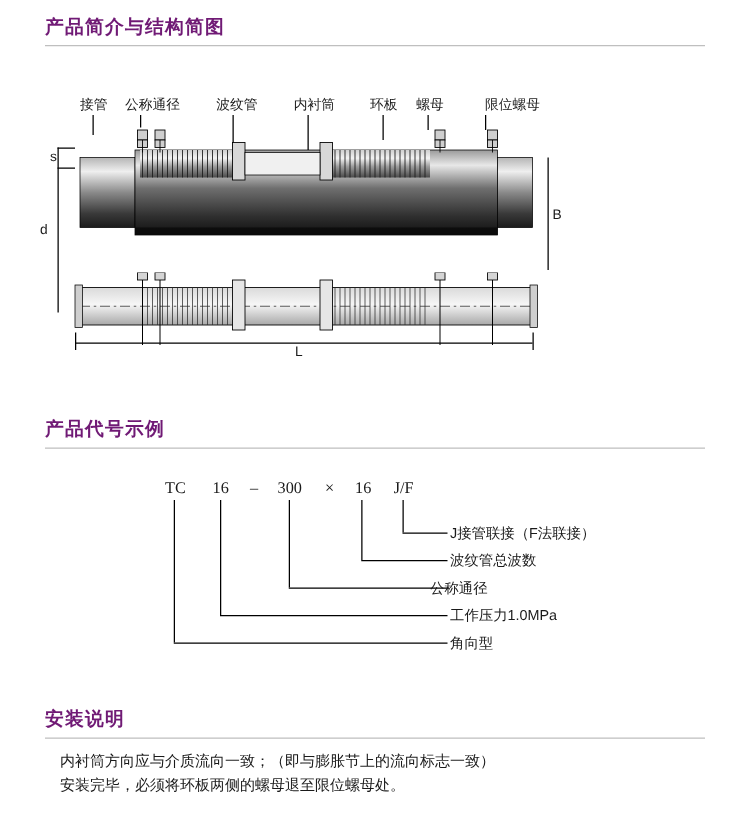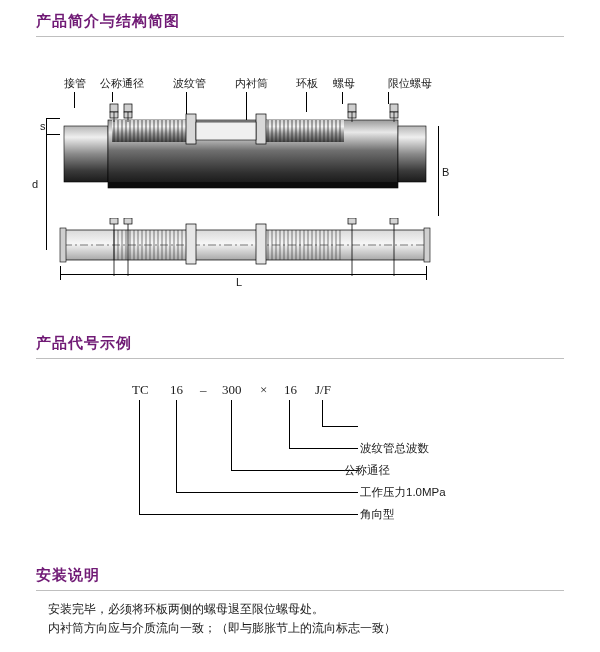--- a/index.html
+++ b/index.html
@@ -287,20 +287,21 @@
   <div class="code-token" style="left:92px;top:12px;">TC</div>
   <div class="code-token" style="left:130px;top:12px;">16</div>
   <div class="code-token" style="left:160px;top:12px;">–</div>
   <div class="code-token" style="left:182px;top:12px;">300</div>
   <div class="code-token" style="left:220px;top:12px;">×</div>
   <div class="code-token" style="left:244px;top:12px;">16</div>
   <div class="code-token" style="left:275px;top:12px;">J/F</div>
 
   <div class="vline" style="left:282px;top:30px;height:26px;"></div>
   <div class="hline" style="left:282px;top:56px;width:36px;"></div>
+  <div class="leg" style="left:320px;top:49px;">J接管联接（F法联接）</div>
 
   <div class="vline" style="left:249px;top:30px;height:48px;"></div>
   <div class="hline" style="left:249px;top:78px;width:69px;"></div>
   <div class="leg" style="left:320px;top:71px;">波纹管总波数</div>
 
   <div class="vline" style="left:191px;top:30px;height:70px;"></div>
   <div class="hline" style="left:191px;top:100px;width:127px;"></div>
   <div class="leg" style="left:304px;top:93px;font-family:Liberation Mono, monospace;">公称通径</div>
 
   <div class="vline" style="left:136px;top:30px;height:92px;"></div>
@@ -309,15 +310,15 @@
 
   <div class="vline" style="left:99px;top:30px;height:114px;"></div>
   <div class="hline" style="left:99px;top:144px;width:219px;"></div>
   <div class="leg" style="left:320px;top:137px;">角向型</div>
 </div>
 
 <div class="section-title" style="left:36px;top:566px;">安装说明</div>
 <div class="title-rule" style="left:36px;top:590px;width:528px;"></div>
 
 <div id="notes">
+  <div class="note-line">内衬筒方向应与介质流向一致；（即与膨胀节上的流向标志一致）</div>
   <div class="note-line">安装完毕，必须将环板两侧的螺母退至限位螺母处。</div>
-  <div class="note-line">内衬筒方向应与介质流向一致；（即与膨胀节上的流向标志一致）</div>
 </div>
 
 </body></html>

